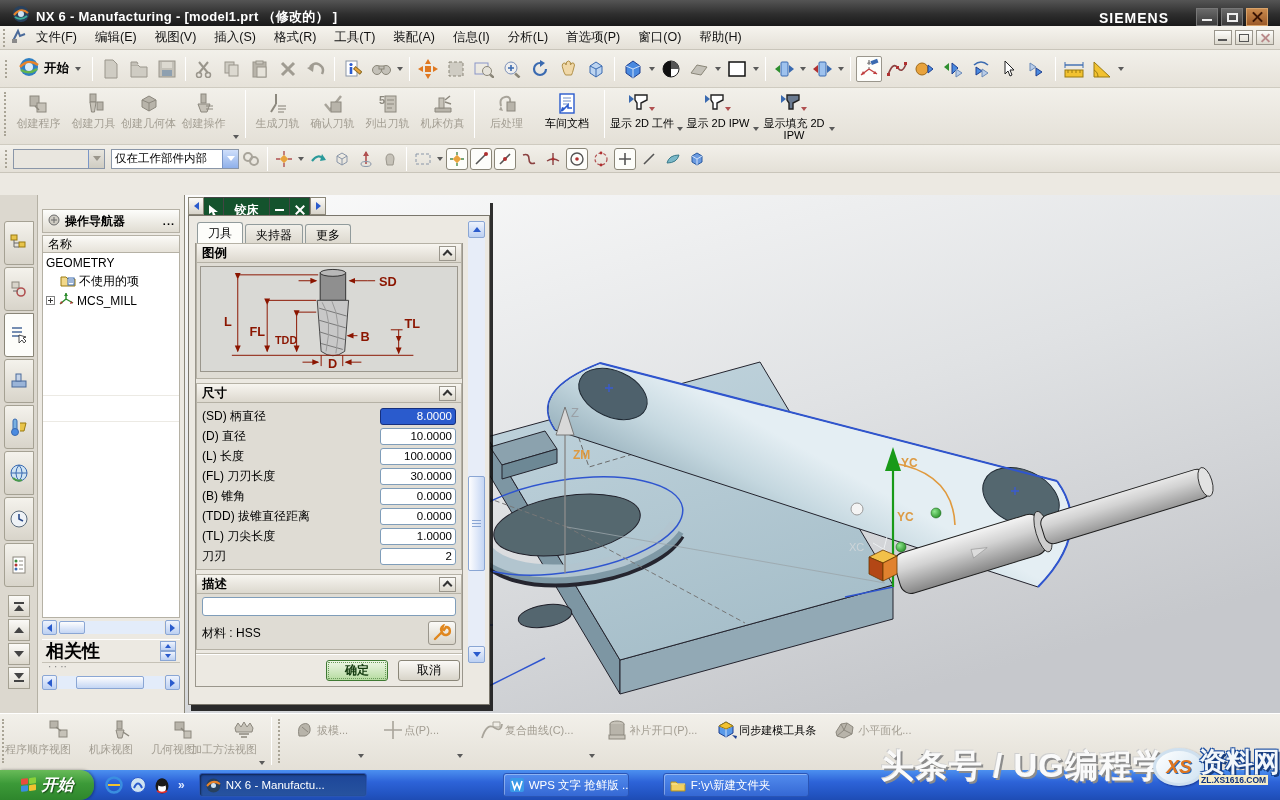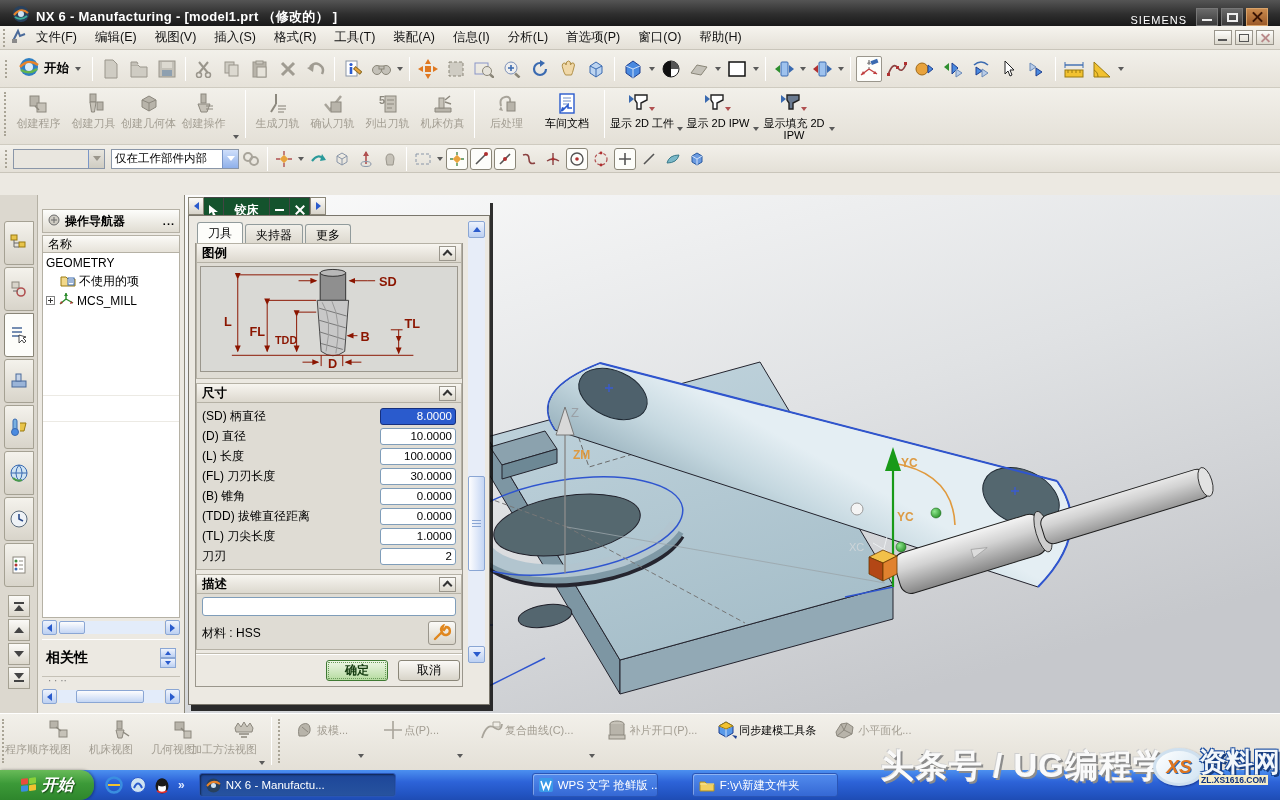--- a/index.html
+++ b/index.html
@@ -3,21 +3,21 @@
 <meta charset="utf-8">
 <style>
 *{box-sizing:border-box;margin:0;padding:0}
 html,body{width:1280px;height:800px;overflow:hidden}
 body{font-family:"Liberation Sans","DejaVu Sans",sans-serif;font-size:12px;background:#ece9e2}
 #screen{position:relative;width:1280px;height:800px;background:#ece9e2}
 
 
 .titlebar{position:absolute;left:0;top:0;width:1280px;height:26px;background:linear-gradient(#555 0%,#2e2e2e 55%,#191919 100%);display:flex;align-items:flex-end;color:#fff;padding:0 12px}
 .t-title{font-weight:bold;font-size:13px;margin-left:6px;letter-spacing:.3px;white-space:nowrap}
-.brand{margin-left:auto;font-weight:normal;font-size:11px;letter-spacing:1px;margin-right:6px}
+.brand{margin-left:auto;font-weight:bold;font-size:14px;letter-spacing:1px;margin-right:24px}
 .wbtn{width:22px;height:18px;margin-left:3px;border:1px solid #777;background:linear-gradient(#6a6a6a,#3a3a3a);position:relative}
 .wbtn.close{background:linear-gradient(#c98a4e,#9c5a28);border-color:#d8a36a}
 .wbtn .g-min{position:absolute;left:5px;bottom:4px;width:10px;height:2px;background:#eee}
 .wbtn .g-max{position:absolute;left:5px;top:4px;width:11px;height:9px;border:2px solid #eee}
 .wbtn .g-x1,.wbtn .g-x2{position:absolute;left:4px;top:7px;width:13px;height:2px;background:#3a1505}
 .wbtn .g-x1{transform:rotate(45deg)}.wbtn .g-x2{transform:rotate(-45deg)}
 
 
 .menubar{position:absolute;left:0;top:26px;width:1280px;height:24px;background:linear-gradient(#f6f4ee,#e4e0d7);border-bottom:1px solid #c9c5ba;display:flex;align-items:center;font-size:12.5px;color:#111}
 .grip{width:5px;height:18px;margin:0 3px;border-left:2px dotted #a9a496}
@@ -90,21 +90,21 @@
 .expander{width:9px;height:9px;border:1px solid #848484;background:#fff;position:relative;margin-right:3px}
 .expander:before{content:"";position:absolute;left:1px;top:3px;width:5px;height:1px;background:#333}
 .expander:after{content:"";position:absolute;left:3px;top:1px;width:1px;height:5px;background:#333}
 .fline{position:absolute;left:0;width:100%;height:1px;background:#eceae4}
 .hscroll{margin:2px 4px;height:15px;display:flex;align-items:center}
 .hsb{width:15px;height:15px;background:linear-gradient(#eef3fd,#bcd0f2);border:1px solid #8aa6d4;border-radius:2px;display:flex;align-items:center;justify-content:center}
 .tri-l{width:0;height:0;border-top:4px solid transparent;border-bottom:4px solid transparent;border-right:5px solid #2a5bcd}
 .tri-r{width:0;height:0;border-top:4px solid transparent;border-bottom:4px solid transparent;border-left:5px solid #2a5bcd}
 .htrack{flex:1;height:13px;background:#e3ecfa;margin:0 1px;position:relative}
 .hthumb{position:absolute;top:0;height:13px;background:linear-gradient(#fdfdfe,#c4d6f4);border:1px solid #8aa6d4;border-radius:2px}
-.dep-hd{margin:4px 4px 0 4px;height:38px;border-top:1px solid #fff;display:flex;align-items:center;font-weight:bold;font-size:14px;padding:0 4px;border-bottom:1px solid #c5c1b6}
+.dep-hd{margin:4px 4px 0 4px;height:24px;border-top:1px solid #fff;display:flex;align-items:center;font-weight:bold;font-size:18px;padding:0 4px;border-bottom:1px solid #c5c1b6}
 .updn{margin-left:auto;display:flex;flex-direction:column}
 .udb{width:16px;height:10px;background:linear-gradient(#eef3fd,#bcd0f2);border:1px solid #8aa6d4;display:flex;align-items:center;justify-content:center;margin:0}
 .udb .tri-u{border-left-width:3px;border-right-width:3px;border-bottom:4px solid #2a5bcd}
 .udb .tri-d{border-left-width:3px;border-right-width:3px;border-top:4px solid #2a5bcd}
 .dots3{padding-left:10px;color:#777;font-size:10px;height:10px;line-height:8px}
 
 
 .viewport{position:absolute;left:185px;top:0;width:1095px;height:518px;overflow:hidden}
 .vl-gray{fill:#9aa0a6;font-size:13px;font-family:"Liberation Sans",sans-serif}
 .vl-or{fill:#dd9a42;font-size:12px;font-weight:bold;font-family:"Liberation Sans",sans-serif}
@@ -1292,21 +1292,21 @@
       <span class="qlb">
           <svg width="16" height="18">
             <ellipse cx="8" cy="10" rx="6.5" ry="7.5" fill="#1a1a1a"></ellipse>
             <ellipse cx="8" cy="12" rx="4" ry="5" fill="#fff"></ellipse>
             <ellipse cx="8" cy="6.5" rx="5" ry="4" fill="#1a1a1a"></ellipse>
             <path d="M3 15 q5 3 10 0" stroke="#e03030" stroke-width="1.6" fill="none"></path>
           </svg>
         </span>
       <span class="chev2">»</span>
     </div>
-    <div class="titem active" style="width:197px;margin-left:10px">
+    <div class="titem active" style="width:168px;margin-left:10px">
       <span class="ti-ic">
           <svg width="15" height="15">
             <circle cx="7.5" cy="7.5" r="7" fill="#28415e"></circle>
             <path d="M1 8 Q7 1 14 6" stroke="#e8842a" stroke-width="2" fill="none"></path>
             <circle cx="7.5" cy="7.5" r="2.5" fill="#cfe3f2"></circle>
           </svg>
         </span>
       <span>NX 6 - Manufactu...</span>
     </div>
     <div class="titem" style="width:126px;margin-left:136px">

